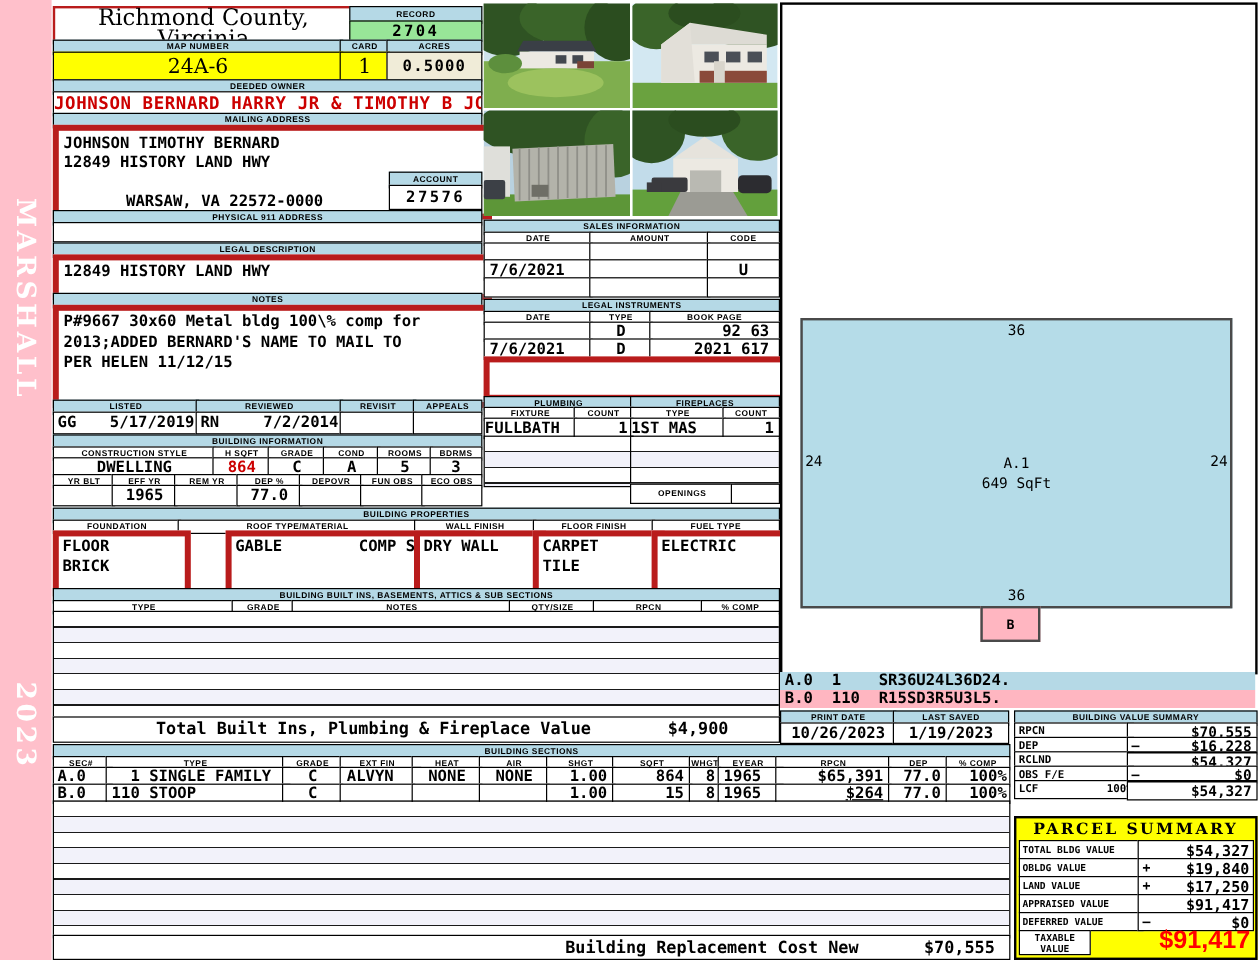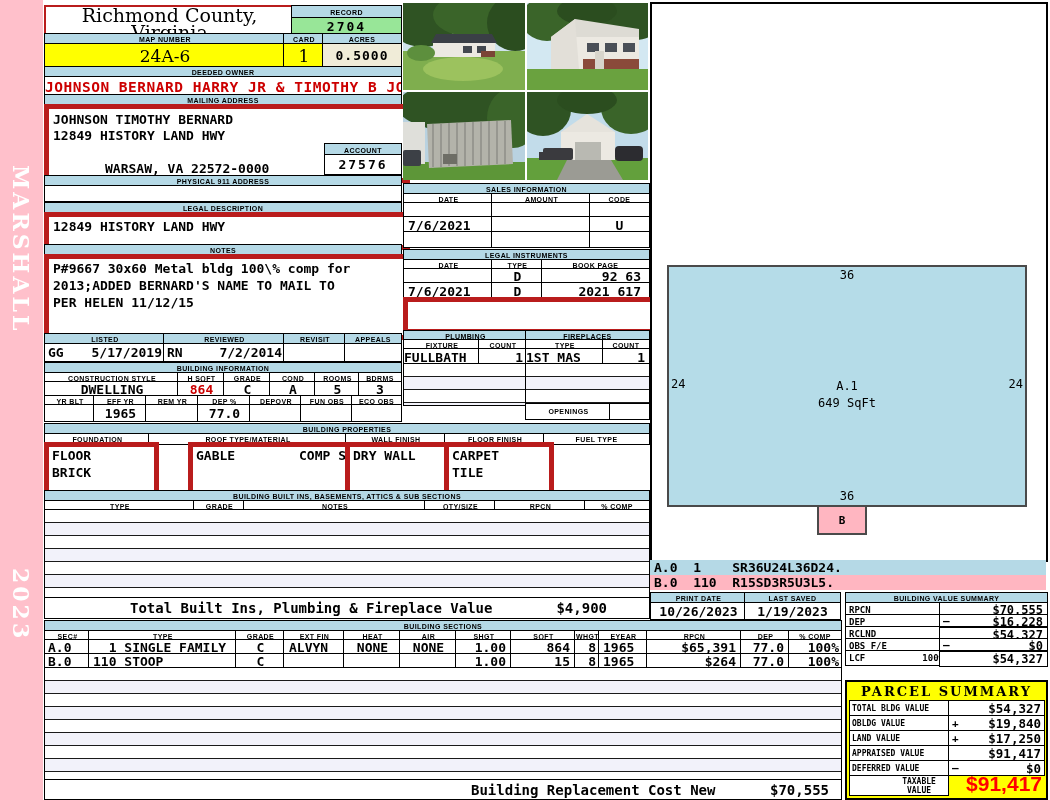--- a/index.html
+++ b/index.html
@@ -120,20 +120,23 @@
   <div class="box" style="left:148px;top:442px;width:198px;height:45px;margin-left:40px;">
     <span style="position:absolute;left:3px;top:1px;font:bold 13px 'DejaVu Sans Mono',monospace;">GABLE</span>
     <span style="position:absolute;left:106px;top:1px;font:bold 13px 'DejaVu Sans Mono',monospace;">COMP SHGLS</span>
   </div>
   <div class="box" style="left:345px;top:442px;width:100px;height:45px;">
     <div style="position:absolute;left:3px;top:1px;font:bold 13px 'DejaVu Sans Mono',monospace;">DRY WALL</div>
   </div>
   <div class="box" style="left:444px;top:442px;width:100px;height:45px;">
     <div style="position:absolute;left:3px;top:1px;font:bold 13px 'DejaVu Sans Mono',monospace;">CARPET</div>
     <div style="position:absolute;left:3px;top:18px;font:bold 13px 'DejaVu Sans Mono',monospace;">TILE</div>
+  </div>
+  <div class="box" style="left:543px;top:442px;width:105px;height:45px;">
+    <div style="position:absolute;left:3px;top:1px;font:bold 13px 'DejaVu Sans Mono',monospace;">ELECTRIC</div>
   </div>
 
   <div class="h" style="left:44px;top:490px;width:604px;height:11px;">BUILDING BUILT INS, BASEMENTS, ATTICS &amp; SUB SECTIONS</div>
   <div class="h" style="left:44px;top:500px;width:150px;height:10px;background:#fff;">TYPE</div>
   <div class="h" style="left:193px;top:500px;width:51px;height:10px;background:#fff;">GRADE</div>
   <div class="h" style="left:243px;top:500px;width:182px;height:10px;background:#fff;">NOTES</div>
   <div class="h" style="left:424px;top:500px;width:71px;height:10px;background:#fff;">QTY/SIZE</div>
   <div class="h" style="left:494px;top:500px;width:91px;height:10px;background:#fff;">RPCN</div>
   <div class="h" style="left:584px;top:500px;width:64px;height:10px;background:#fff;">% COMP</div>
   <div class="stripes" style="left:44px;top:509px;width:604px;height:89px;"></div>
@@ -343,20 +346,20 @@
     </div>
     <div class="c" style="left:2px;top:63px;width:100px;height:14px;font-size:8px;padding-left:2px;">APPRAISED VALUE</div>
     <div class="c" style="left:101px;top:63px;width:92px;height:14px;font-size:12.5px;justify-content:space-between;padding-right:3px;">
       <span class="sign"></span><span>$91,417</span>
     </div>
     <div class="c" style="left:2px;top:78px;width:100px;height:14px;font-size:8px;padding-left:2px;">DEFERRED VALUE</div>
     <div class="c" style="left:101px;top:78px;width:92px;height:14px;font-size:12.5px;justify-content:space-between;padding-right:3px;">
       <span class="sign">–</span><span>$0</span>
     </div>
 
-    <div class="c" style="left:2px;top:93px;width:58px;height:19px;font-size:8px;flex-direction:column;justify-content:center;line-height:9px;padding-left:40px;">
+    <div class="c" style="left:2px;top:93px;width:58px;height:19px;font-size:8px;flex-direction:column;justify-content:center;line-height:9px;">
       <span>TAXABLE</span>
       <span>VALUE</span>
     </div>
     <div style="position:absolute;left:64px;top:90px;right:4px;text-align:right;font:bold 21px 'Liberation Sans',sans-serif;color:#ff0000;">$91,417</div>
   </div>
 
 </div>
 
 </body></html>

